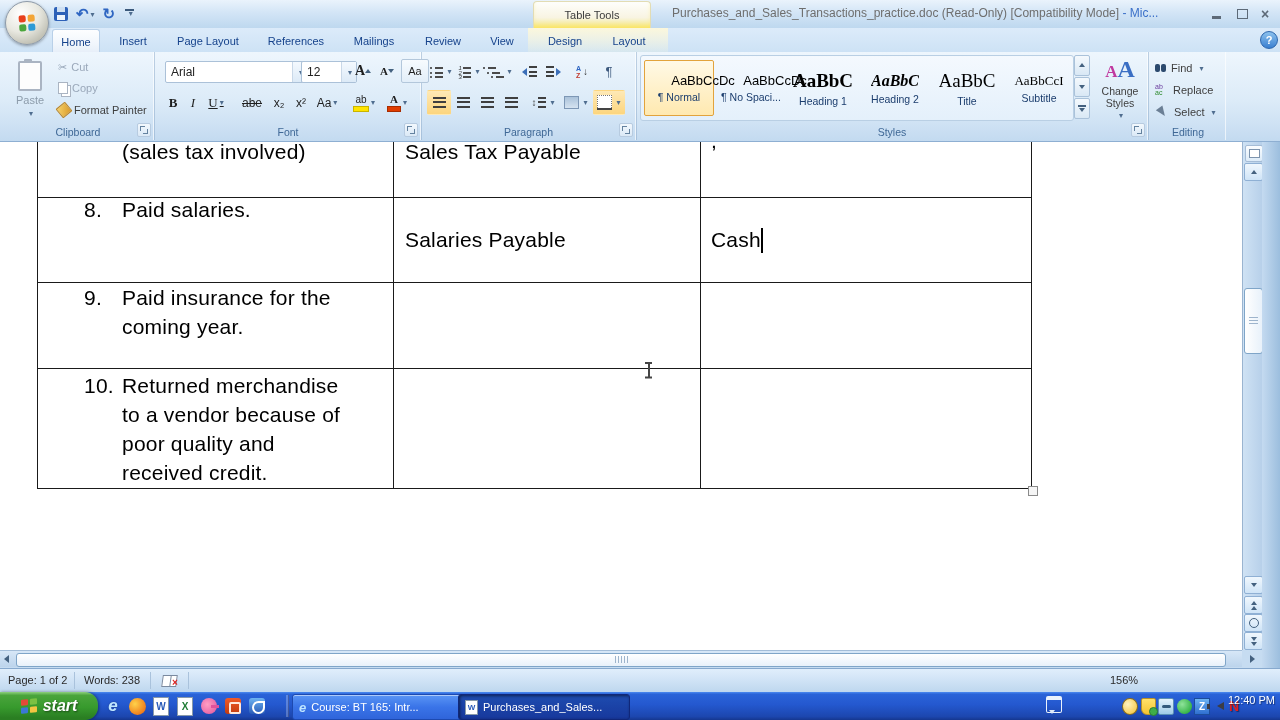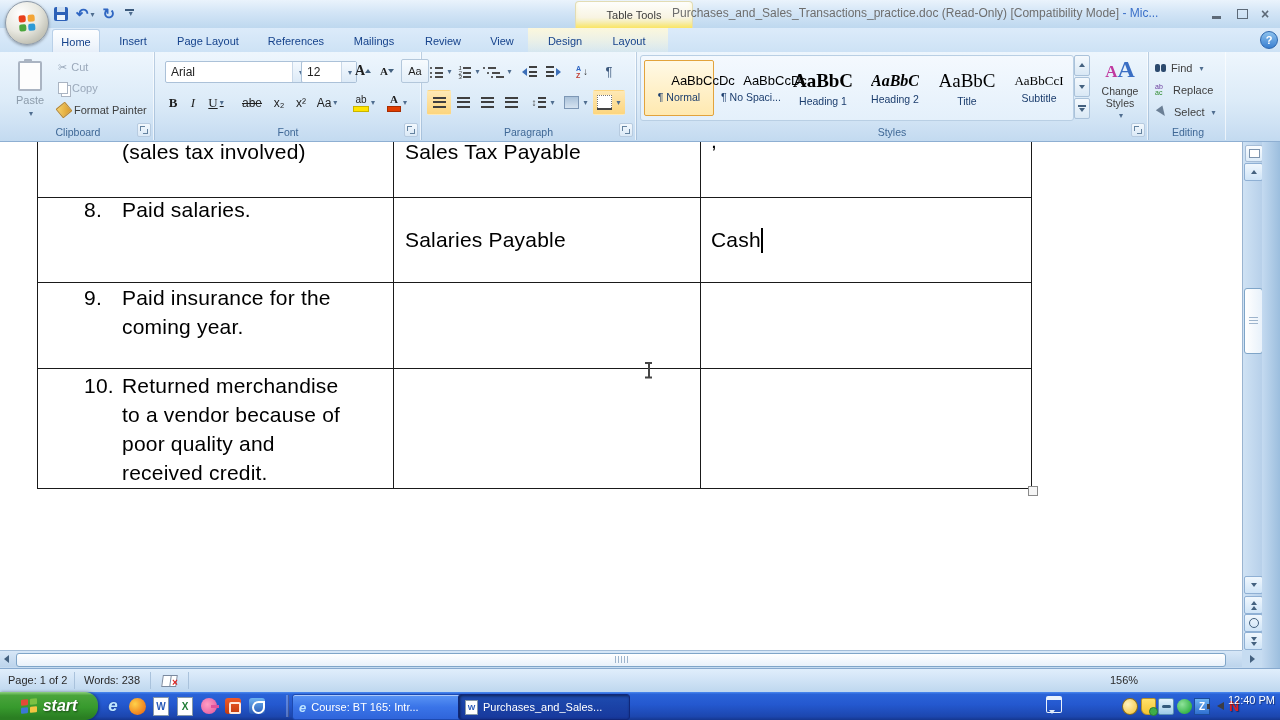--- a/index.html
+++ b/index.html
@@ -20,21 +20,21 @@
   .saveico{width:14px;height:14px;background:#2d61b8;border-radius:2px;position:relative;}
   .saveico::before{content:"";position:absolute;left:3px;top:0;width:8px;height:5px;background:#cfe0f2;}
   .saveico::after{content:"";position:absolute;left:3px;bottom:1px;width:8px;height:5px;background:#eef4fb;}
   .glyph-blue{color:#2f66c2;font-size:15px;font-weight:bold;line-height:14px;}
   .cdn::after{content:"▾";font-size:8px;color:#4f6d8f;margin-left:2px;}
   .qmore{width:13px;height:14px;position:relative;color:#3c5a7c;font-size:9px;text-align:center;line-height:18px;}
   .qmore::before{content:"";position:absolute;left:2px;top:2px;width:9px;height:2px;background:#3c5a7c;}
   .ctx-head{position:absolute;left:533px;top:1px;width:116px;height:26px;border-radius:4px 4px 0 0;
     background:linear-gradient(#fefefc,#f8f4e2 60%,#f4e98e);border:1px solid #e2dcb4;border-bottom:none;
     box-shadow:inset 0 -5px 7px -4px #ffe34d;display:flex;align-items:center;justify-content:center;
-    font-size:11px;color:#3c3c3c;margin-left:42px;}
+    font-size:11px;color:#3c3c3c;}
   .title-text{position:absolute;left:672px;top:6px;font-size:12px;color:#6e6e6e;white-space:nowrap;}
   .title-suffix{color:#3a6fc8;}
   .winctl{position:absolute;top:7px;height:14px;display:flex;align-items:center;justify-content:center;color:#5d6a78;}
   .wm-min{left:1208px;width:16px;}
   .wm-min i{width:9px;height:3px;background:#5d6a78;display:block;margin-top:6px;}
   .wm-rest{left:1234px;width:16px;}
   .wm-rest i{width:9px;height:8px;border:1.5px solid #5d6a78;display:block;position:relative;}
   .wm-close{left:1257px;width:16px;font-size:14px;font-weight:bold;}
 
   

